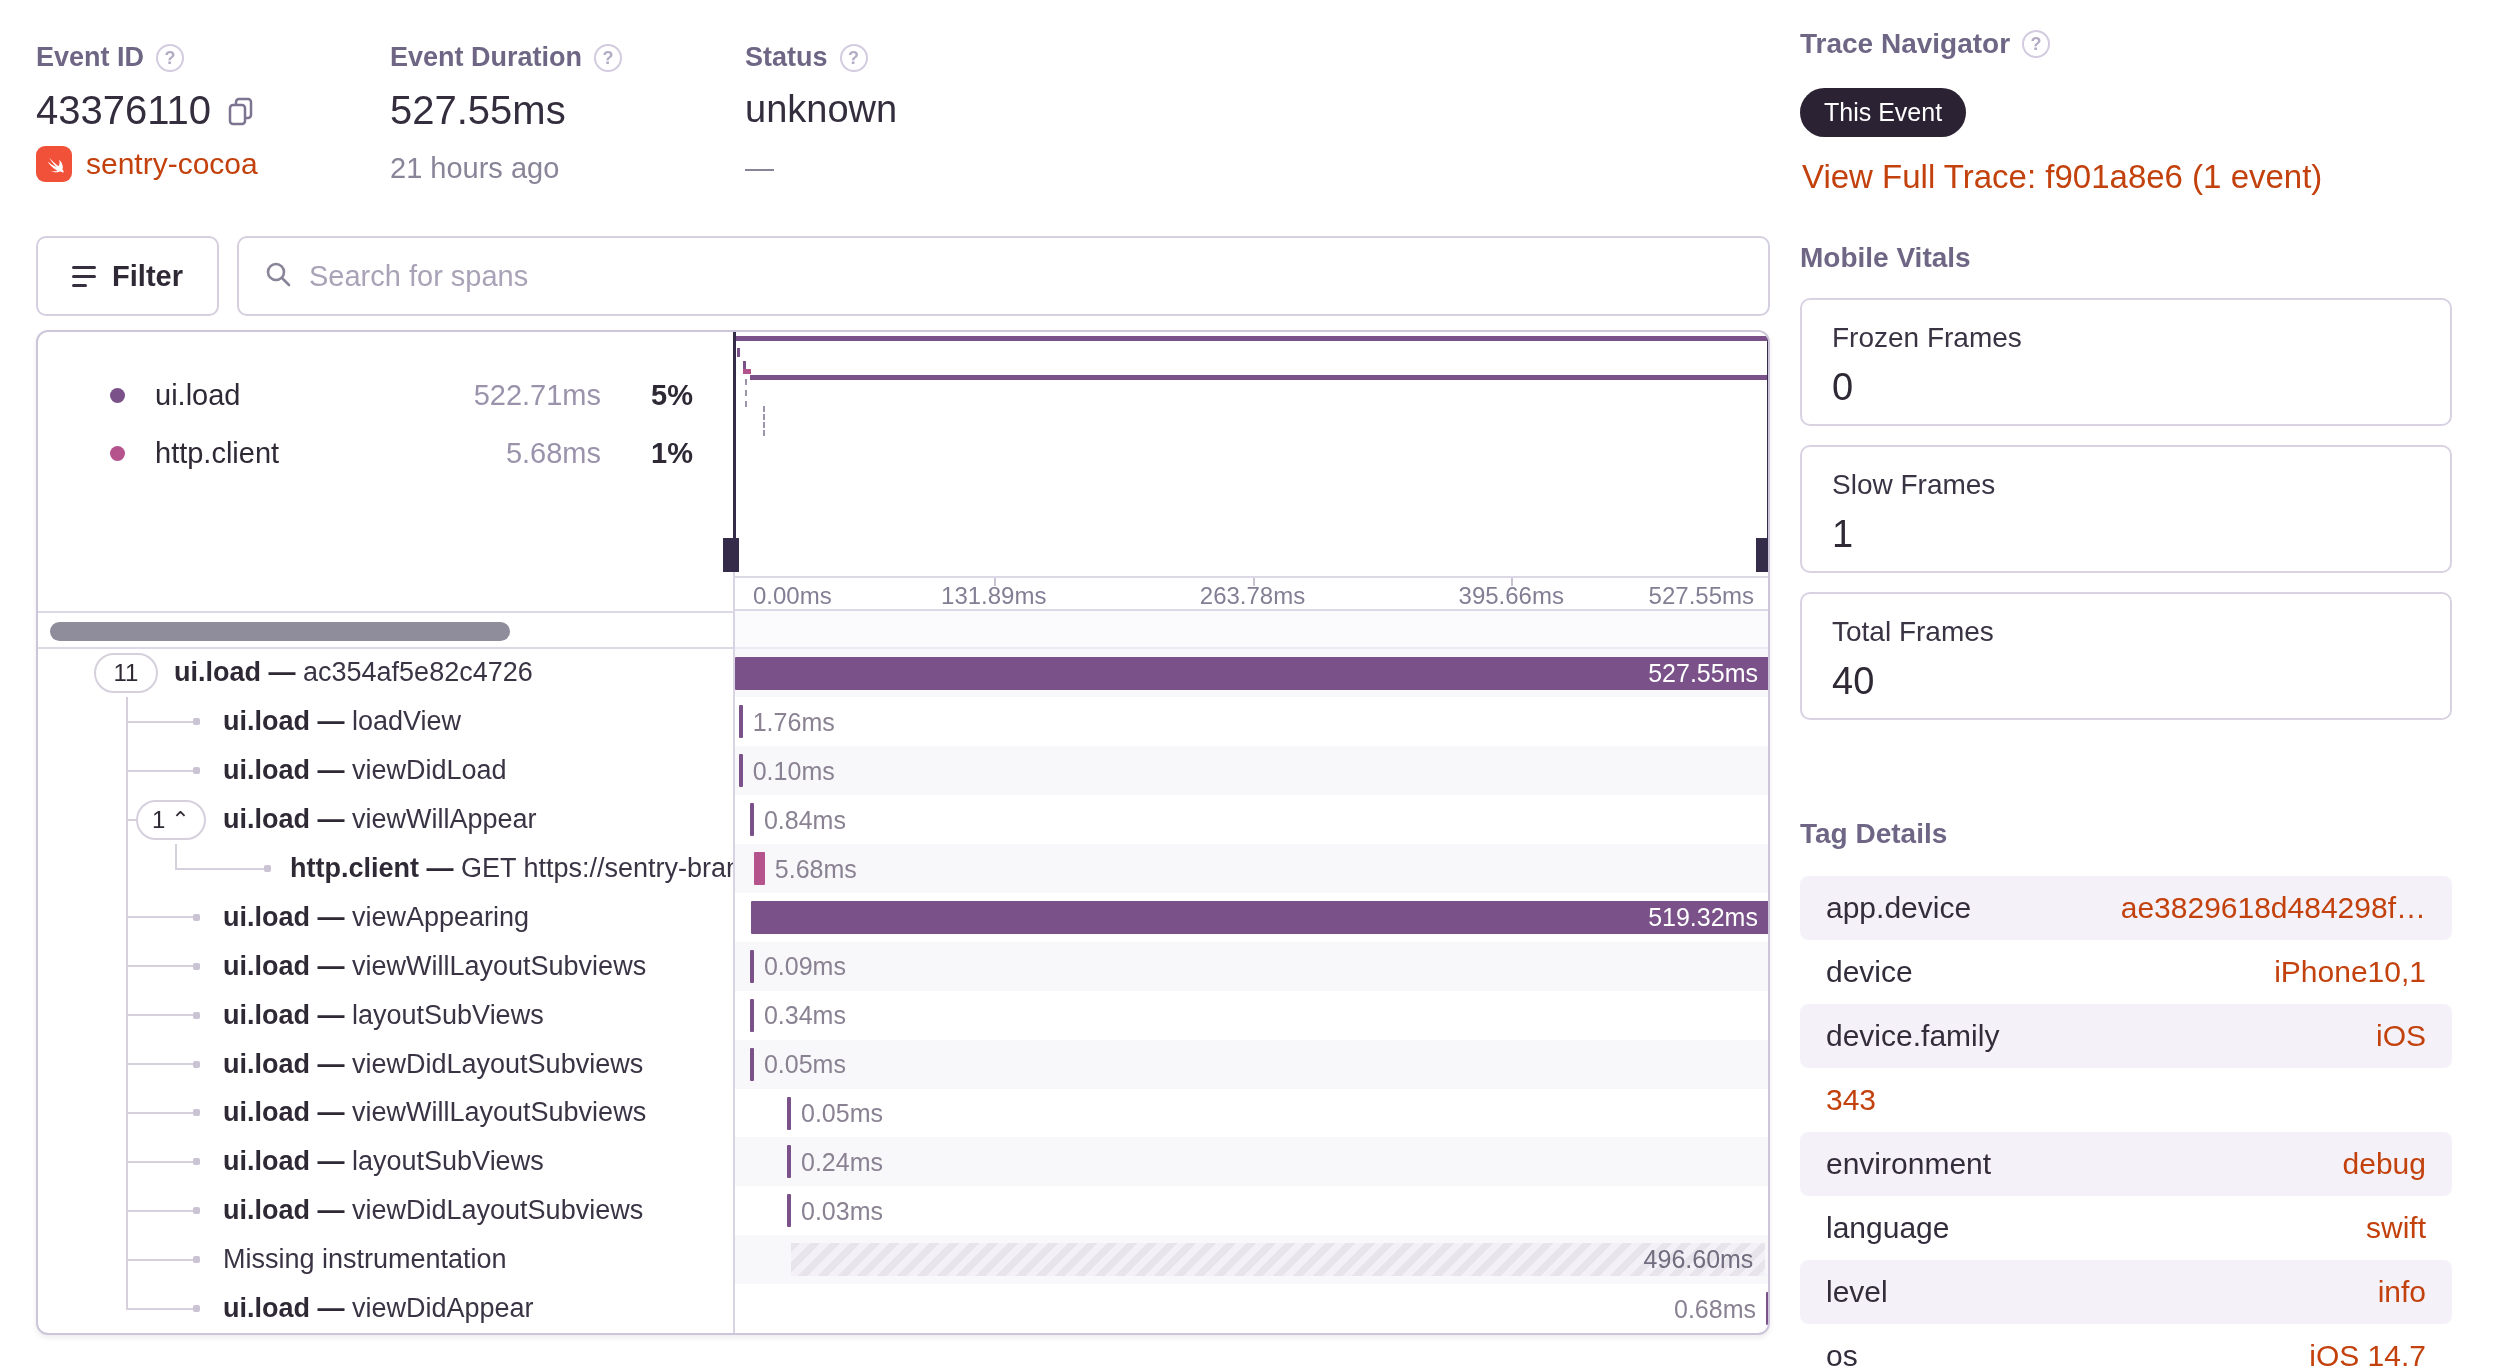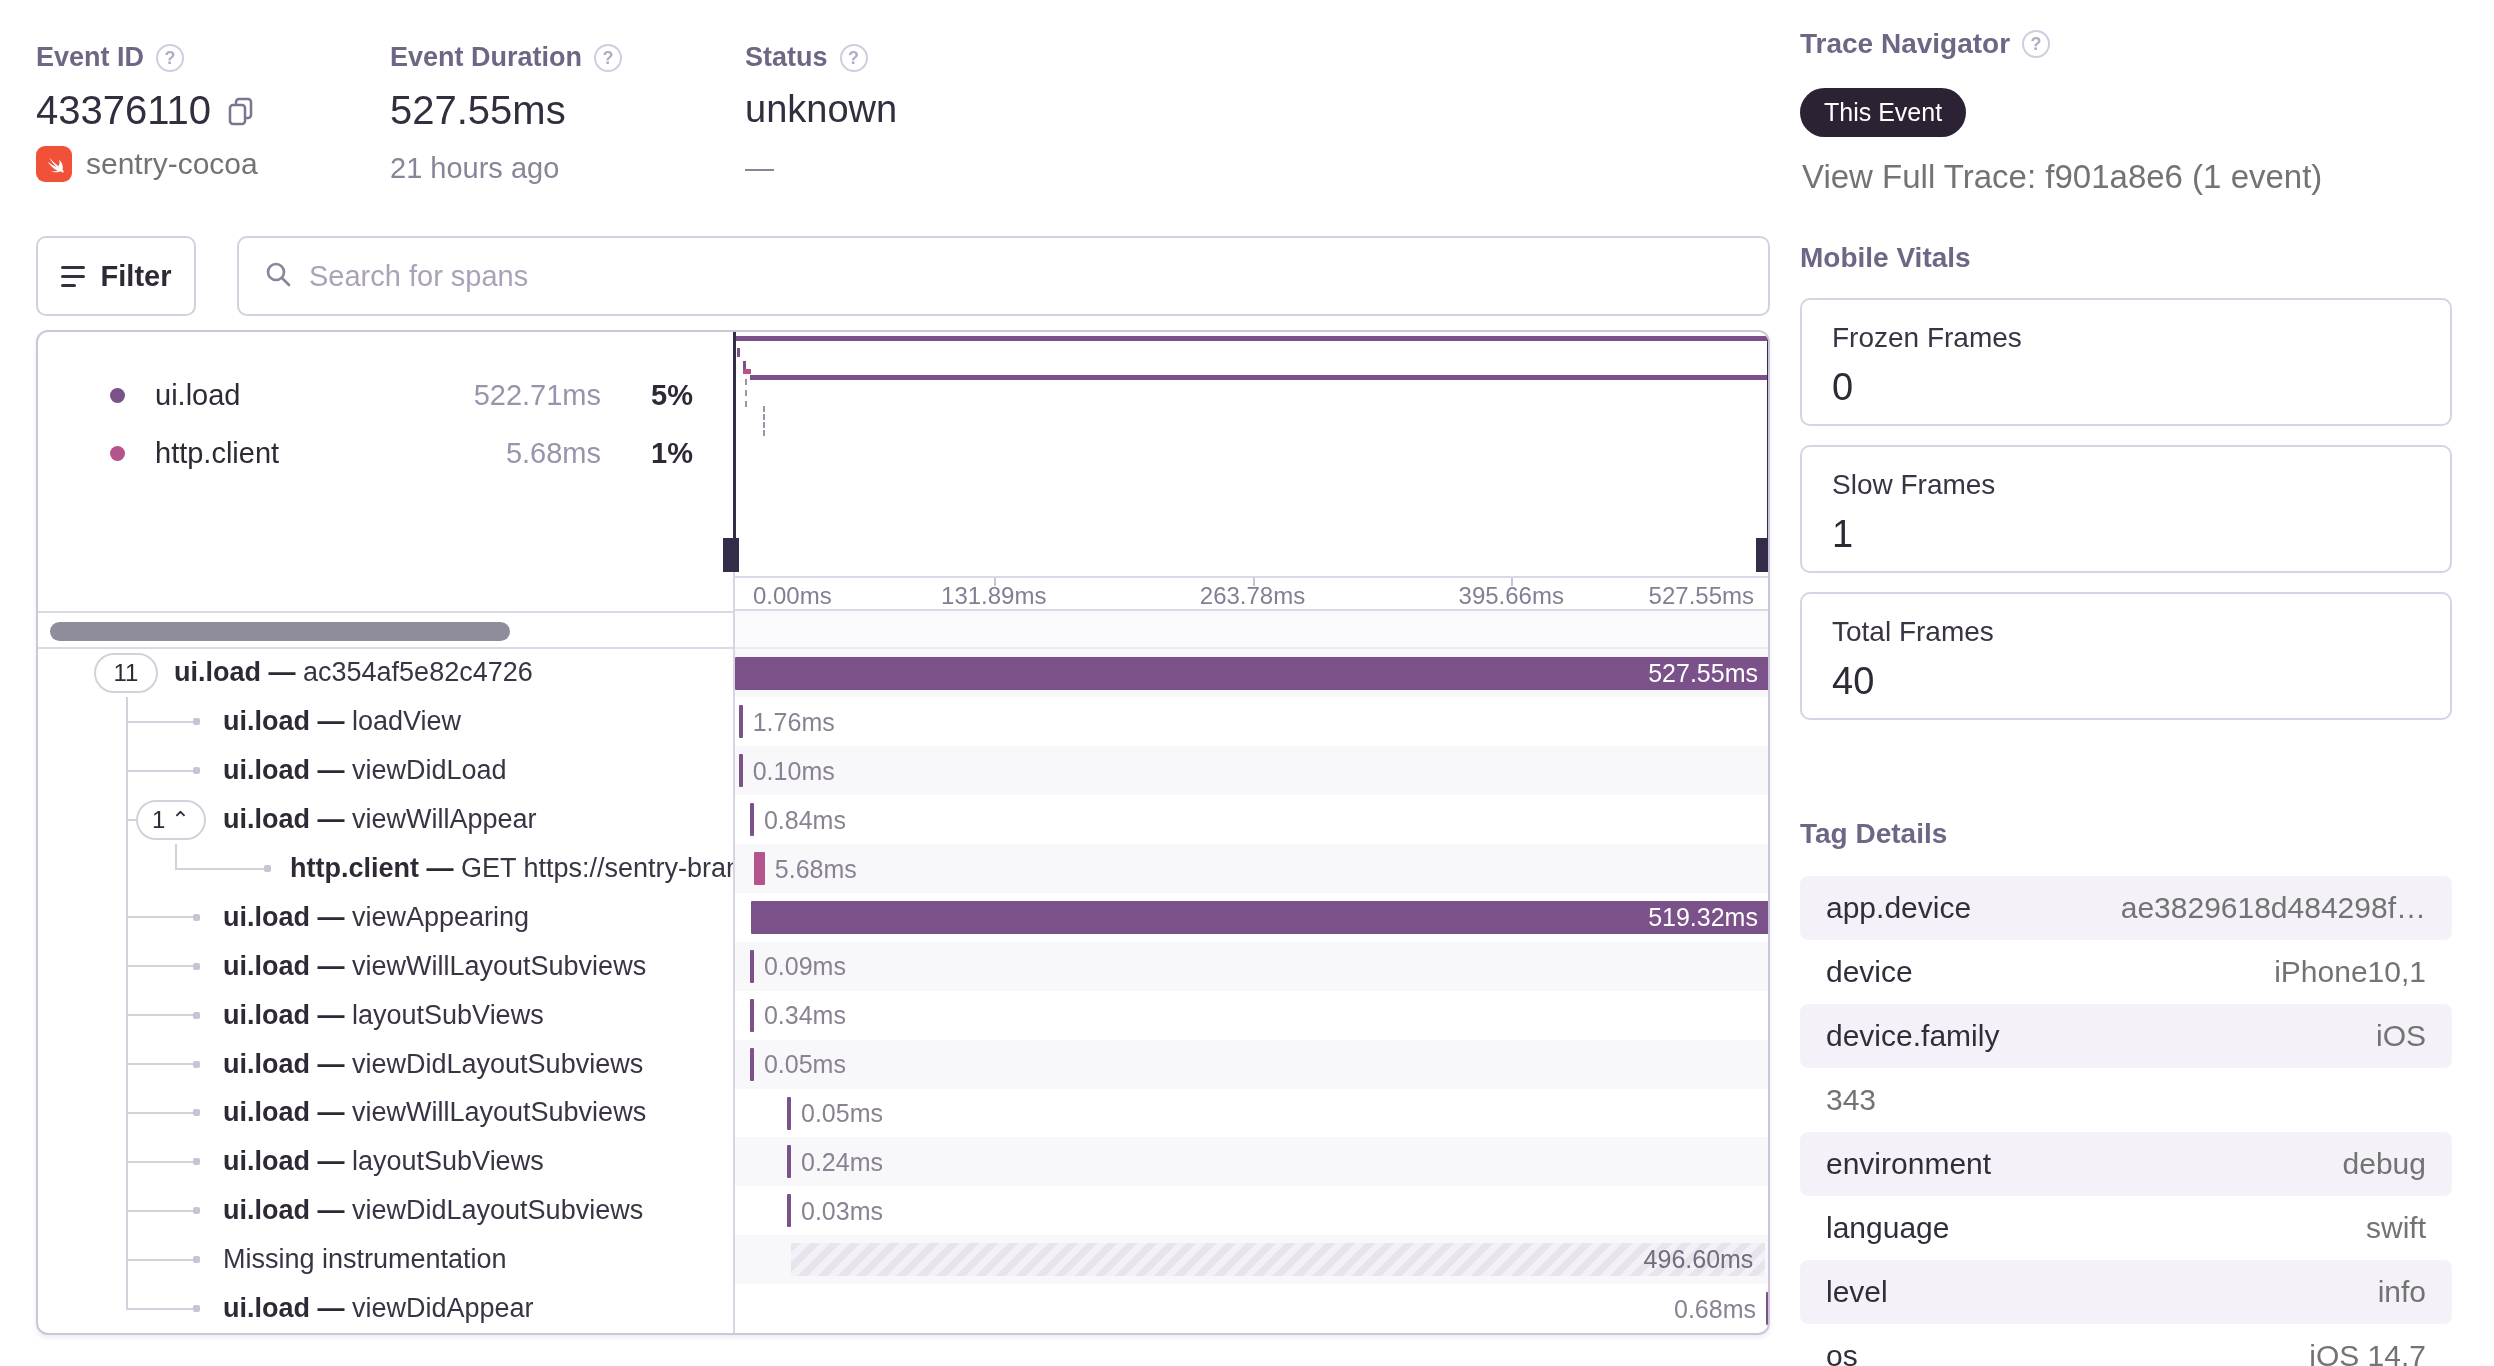--- a/index.html
+++ b/index.html
@@ -9,26 +9,26 @@
 
   
   .hlabel { position:absolute; font-size:27px; font-weight:700; color:#6e6684; display:flex; align-items:center; gap:12px; }
   .qicon { display:inline-block; width:28px; height:28px; border:2px solid #d3cce0; border-radius:50%;
            color:#b3abc4; font-size:18px; font-weight:700; text-align:center; line-height:25px; }
   .qicon::after { content:"?"; }
   .hvalue { position:absolute; font-size:40px; font-weight:500; color:#342d3e; }
   .hsub { position:absolute; font-size:29px; color:#8a8499; }
   .project-row { position:absolute; display:flex; align-items:center; gap:14px; }
   .swift-icon { width:36px; height:36px; border-radius:9px; background:#f05138; display:flex; align-items:center; justify-content:center; }
-  .link { color:#737373; text-decoration:none; cursor:pointer; }
+  .link { color:#c2410c; text-decoration:none; cursor:pointer; }
   .project-row .link { font-size:30px; }
   .copy-icon { margin-left:14px; vertical-align:-3px; }
 
   
-  .filter-btn { position:absolute; left:36px; top:236px; width:160px; height:80px; border:2px solid #d5cfe0; border-radius:10px;
+  .filter-btn { position:absolute; left:36px; top:236px; width:183px; height:80px; border:2px solid #d5cfe0; border-radius:10px;
                 background:#fff; display:flex; align-items:center; justify-content:center; gap:16px; cursor:pointer; }
   .filter-btn .flabel { font-size:29px; font-weight:700; color:#2f2936; }
   .filter-lines { display:flex; flex-direction:column; gap:6px; align-items:flex-start; }
   .filter-lines i { display:block; height:3px; background:#352f3f; border-radius:2px; }
   .filter-lines i:nth-child(1){ width:24px; } .filter-lines i:nth-child(2){ width:24px; } .filter-lines i:nth-child(3){ width:15px; }
   .search-box { position:absolute; left:237px; top:236px; width:1533px; height:80px; border:2px solid #d5cfe0; border-radius:10px;
                 background:#fff; display:flex; align-items:center; padding:0 24px; gap:16px; }
   .search-box input { border:none; outline:none; flex:1; font-size:29px; color:#342d3e; font-family:inherit; background:transparent; }
   .search-box input::placeholder { color:#aaa3b8; }
 

